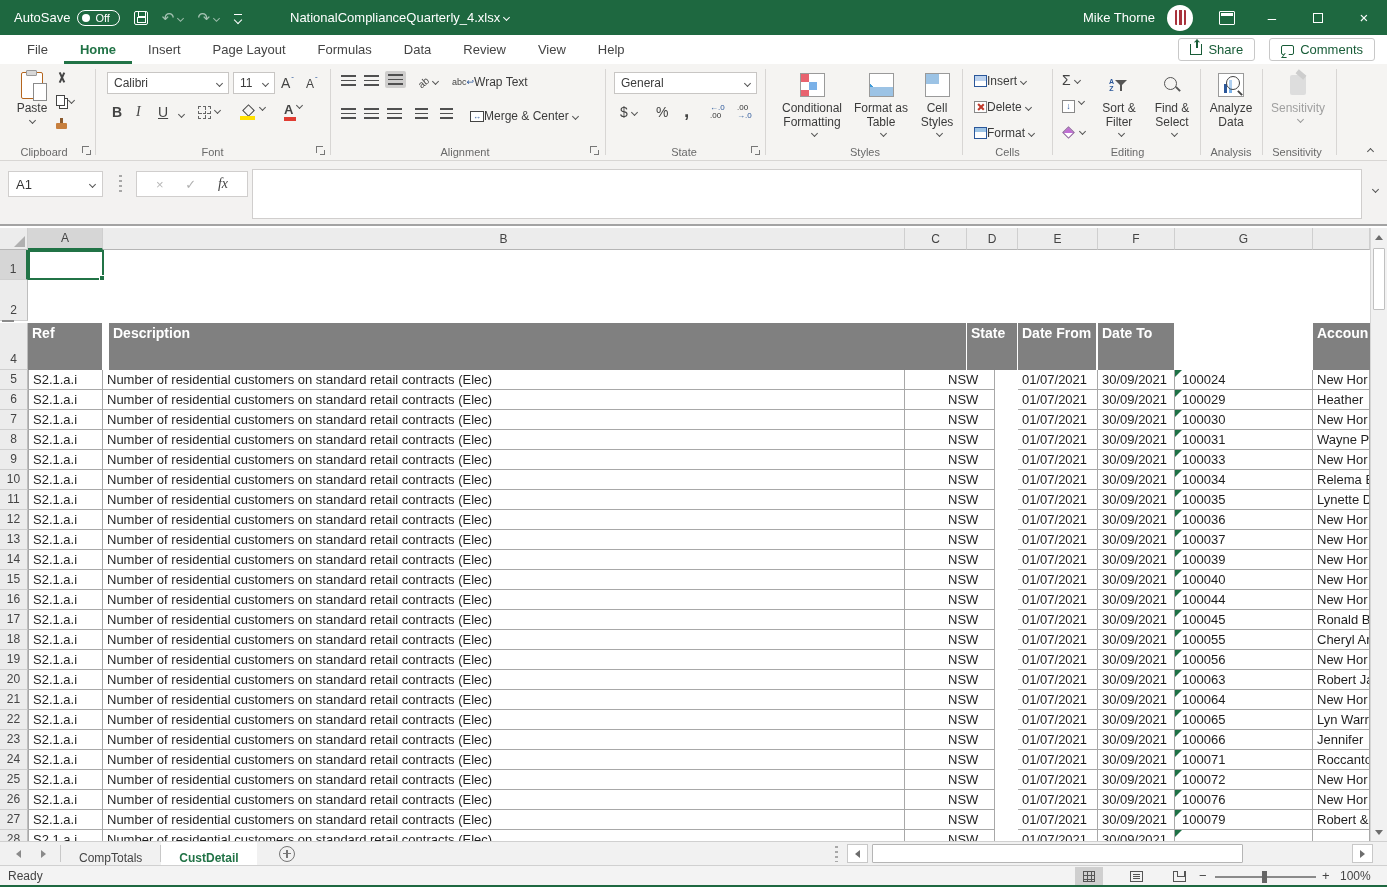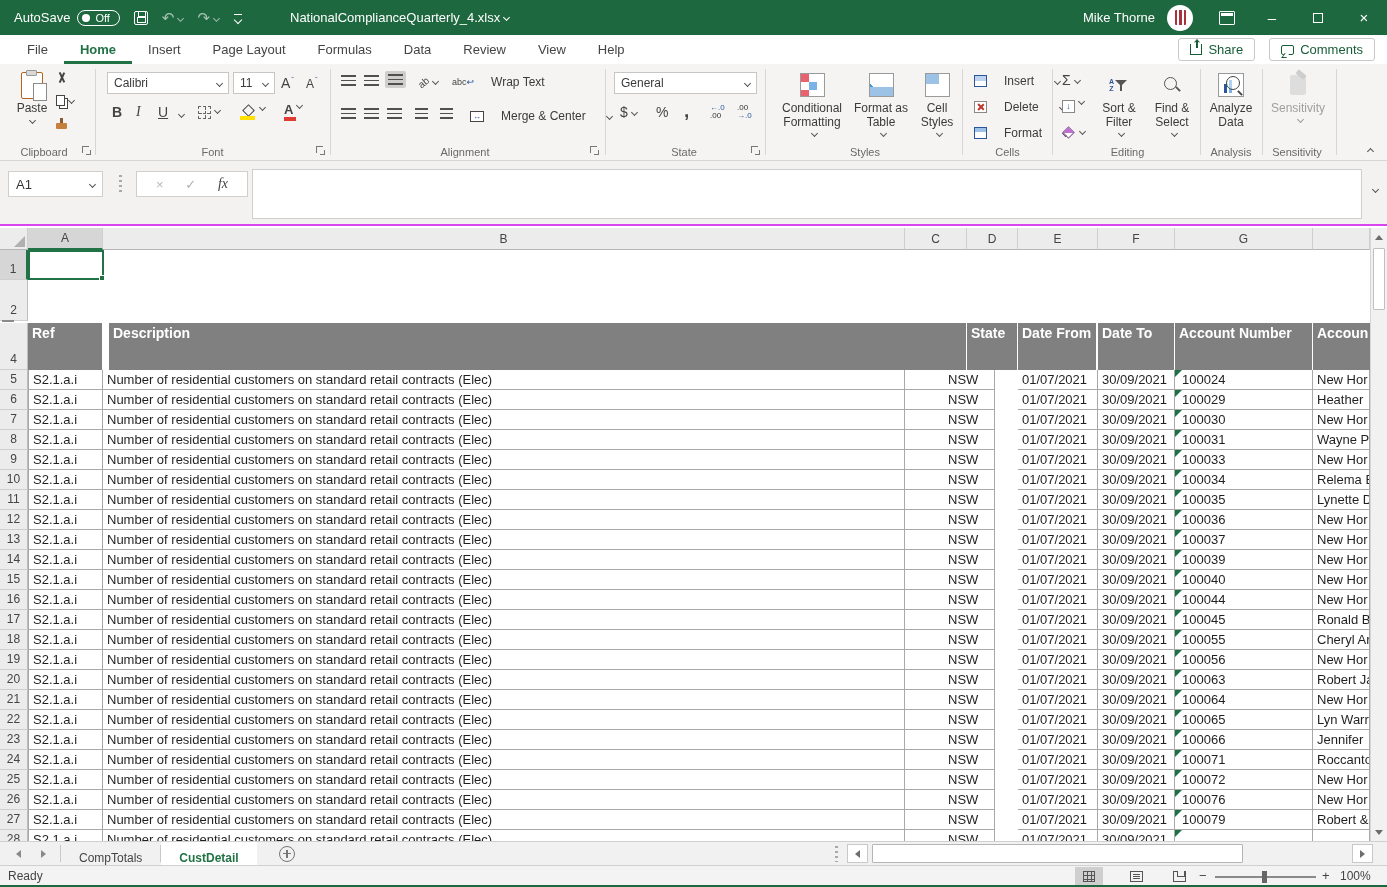--- a/index.html
+++ b/index.html
@@ -82,21 +82,21 @@
 .sup{font-size:8px;vertical-align:6px;margin-left:1px;color:#2b579a}
 .colorbar{position:absolute;left:0;bottom:-4px;width:15px;height:4px}
 .ic-border{width:13px;height:13px;border:1px dashed #666;position:relative}
 .ic-border::before{content:"";position:absolute;left:50%;top:0;bottom:0;border-left:1px dashed #666}
 .ic-border::after{content:"";position:absolute;top:50%;left:0;right:0;border-top:1px dashed #666}
 .ic-bucket{position:relative;width:16px;height:10px}
 .ic-bucket::before{content:"";position:absolute;left:4px;top:0;width:7px;height:7px;border:1.3px solid #444;transform:rotate(45deg)}
 .ic-bars{width:15px;height:11px;background:repeating-linear-gradient(to bottom,#505050 0 1.8px,transparent 1.8px 4.6px)}
 .selb{background:#cfcecd;border-radius:2px;padding:3px}
 .ic-orient{display:inline-block;transform:rotate(-40deg);font-size:10px;color:#444;letter-spacing:0}
-.lblbtn{position:absolute;display:flex;align-items:center;gap:17px;font-size:12px;color:#3b3b3b;height:22px}
+.lblbtn{position:absolute;display:flex;align-items:center;gap:0;font-size:12px;color:#3b3b3b;height:22px}
 .ic-wrap{font-size:9px;color:#444}
 .ic-wrap b{color:#2b579a;font-weight:normal}
 .ic-merge{width:14px;height:11px;border:1px solid #444;display:flex;align-items:center;justify-content:center;font-size:8px;color:#2b579a;background:#fff}
 .ic-dec{font-size:8px;line-height:8px;color:#333;text-align:left}
 .ic-dec b{color:#2b579a;font-weight:normal}
 .ic-grid{width:25px;height:24px;border:1px solid #9a9a9a;background-color:#fff;background-repeat:no-repeat}
 .ic-cf{background-image:linear-gradient(#e8636f,#e8636f),linear-gradient(#7ab1e8,#7ab1e8),linear-gradient(#e8636f,#e8636f);background-size:8px 8px,8px 8px,8px 8px;background-position:0 0,8px 8px,0 16px}
 .ic-ft{background-image:linear-gradient(#9cc3e5,#9cc3e5),linear-gradient(45deg,transparent 7px,#3f9bd8 7px,#3f9bd8 10px,transparent 10px);background-size:24px 10px,24px 24px;background-position:0 13px,0 0}
 .ic-cs{background-image:linear-gradient(#9cc3e5,#9cc3e5);background-size:13px 10px;background-position:0 0}
 .ic-cell{width:13px;height:12px;border:1px solid #888;background:#fff;position:relative}
@@ -116,21 +116,21 @@
 .ic-find::after{content:"";position:absolute;left:11px;top:11px;width:6px;height:2px;background:#555;transform:rotate(45deg)}
 .ic-analyze{position:relative;width:26px;height:24px;border:1px solid #9a9a9a;background:linear-gradient(#2b579a,#2b579a) 5px 10px/3px 9px no-repeat,linear-gradient(#7ab1e8,#7ab1e8) 10px 6px/3px 13px no-repeat,#fff}
 .ic-analyze::before{content:"";position:absolute;right:3px;top:2px;width:12px;height:12px;border:1.6px solid #444;border-radius:50%;background:rgba(255,255,255,.4)}
 .ic-analyze::after{content:"";position:absolute;right:0px;bottom:2px;width:6px;height:2px;background:#444;transform:rotate(45deg)}
 .ic-sens{width:16px;height:20px;background:#d8d8d8;border-radius:2px;position:relative;opacity:.8}
 .ic-sens::before{content:"";position:absolute;top:-3px;left:6px;width:10px;height:5px;background:#c4c4c4;transform:rotate(40deg)}
 .disabled{color:#a0a0a0}
 .collapse{position:absolute;right:14px;bottom:6px}
 
 
-.fbar{position:absolute;top:161px;left:0;width:100%;height:65px;background:#f3f2f1;border-bottom:2px solid #d946ef}
+.fbar{position:absolute;top:161px;left:0;width:100%;height:65px;background:#f3f2f1;border-bottom:2px solid #a3a3a3}
 .namebox{position:absolute;left:8px;top:10px;width:95px;height:26px;background:#fff;border:1px solid #d0cecd;display:flex;align-items:center;padding:0 7px;justify-content:space-between;font-size:13px;color:#333}
 .vdots{position:absolute;left:119px;top:14px;width:3px;height:18px;background:repeating-linear-gradient(to bottom,#a8a8a8 0 2px,transparent 2px 5px)}
 .fxbox{position:absolute;left:136px;top:10px;width:112px;height:26px;background:#fff;border:1px solid #d0cecd;display:flex;align-items:center;justify-content:space-around;padding:0 8px}
 .fxbox .x{color:#b8b8b8;font-size:13px}
 .fxbox .ck{color:#b0b0b0;font-size:13px}
 .fxbox .fx{font-family:"Liberation Serif",serif;font-style:italic;font-size:14px;color:#444}
 .finput{position:absolute;left:252px;top:8px;width:1110px;height:50px;background:#fff;border:1px solid #d0cecd}
 
 
 .grid{position:absolute;top:228px;left:0;width:1387px;height:613px;background:#fff;overflow:hidden}
@@ -478,21 +478,20 @@
 
   <div class="selcell"></div>
   <div class="fillhandle"></div>
 
   <div class="hband h-ref">Ref</div>
   <div class="hband h-desc">Description</div>
   <div class="hband h-gap"></div>
   <div class="hband h-state">State</div>
   <div class="hband h-from" style="width:79px;white-space:normal">Date From</div>
   <div class="hband h-to">Date To</div>
-  <div class="hband h-acct">Account Number</div>
   <div class="hband h-name">Accoun</div>
 
   <div class="rows">
       <div class="trow">
     <div class="rn">5</div>
     <div class="tc c-ref">S2.1.a.i</div>
     <div class="tc c-desc">Number of residential customers on standard retail contracts (Elec)</div>
     <div class="tc c-gap"></div>
     <div class="tc c-state">NSW</div>
     <div class="tc c-from">01/07/2021</div>

